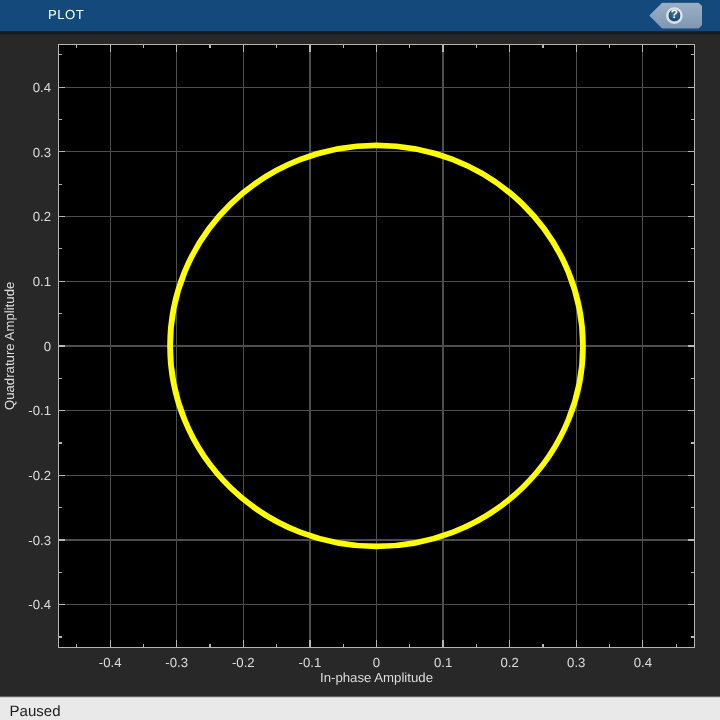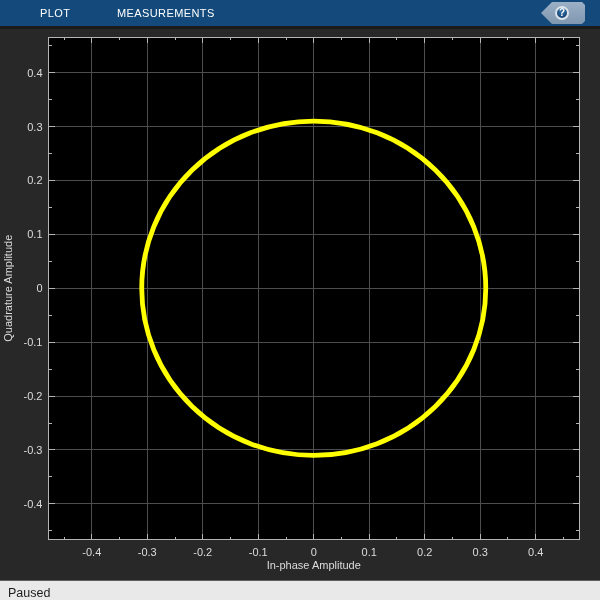--- a/index.html
+++ b/index.html
@@ -29,21 +29,20 @@
   .statusbar{position:absolute;left:0;bottom:0;width:600px;height:20px;background:#e9e9e9;
     border-top:1px solid #5f5f5f;color:#1c1c1c;font-size:12.5px;line-height:24px;padding-left:8px;box-sizing:border-box;}
 </style>
 </head>
 <body>
 
 <div class="app">
 
   <div class="toolstrip">
     <div class="tab tab-plot">PLOT</div>
-    <div class="tab tab-measurements">MEASUREMENTS</div>
     <div class="help-wrap">
       <button class="help-btn">
         <span>?</span>
       </button>
     </div>
   </div>
 
   <div class="figure">
     <svg id="plot" width="600" height="546" xmlns="http://www.w3.org/2000/svg">
         <rect x="48.5" y="8" width="530.5" height="502.5" fill="#000000"></rect>

